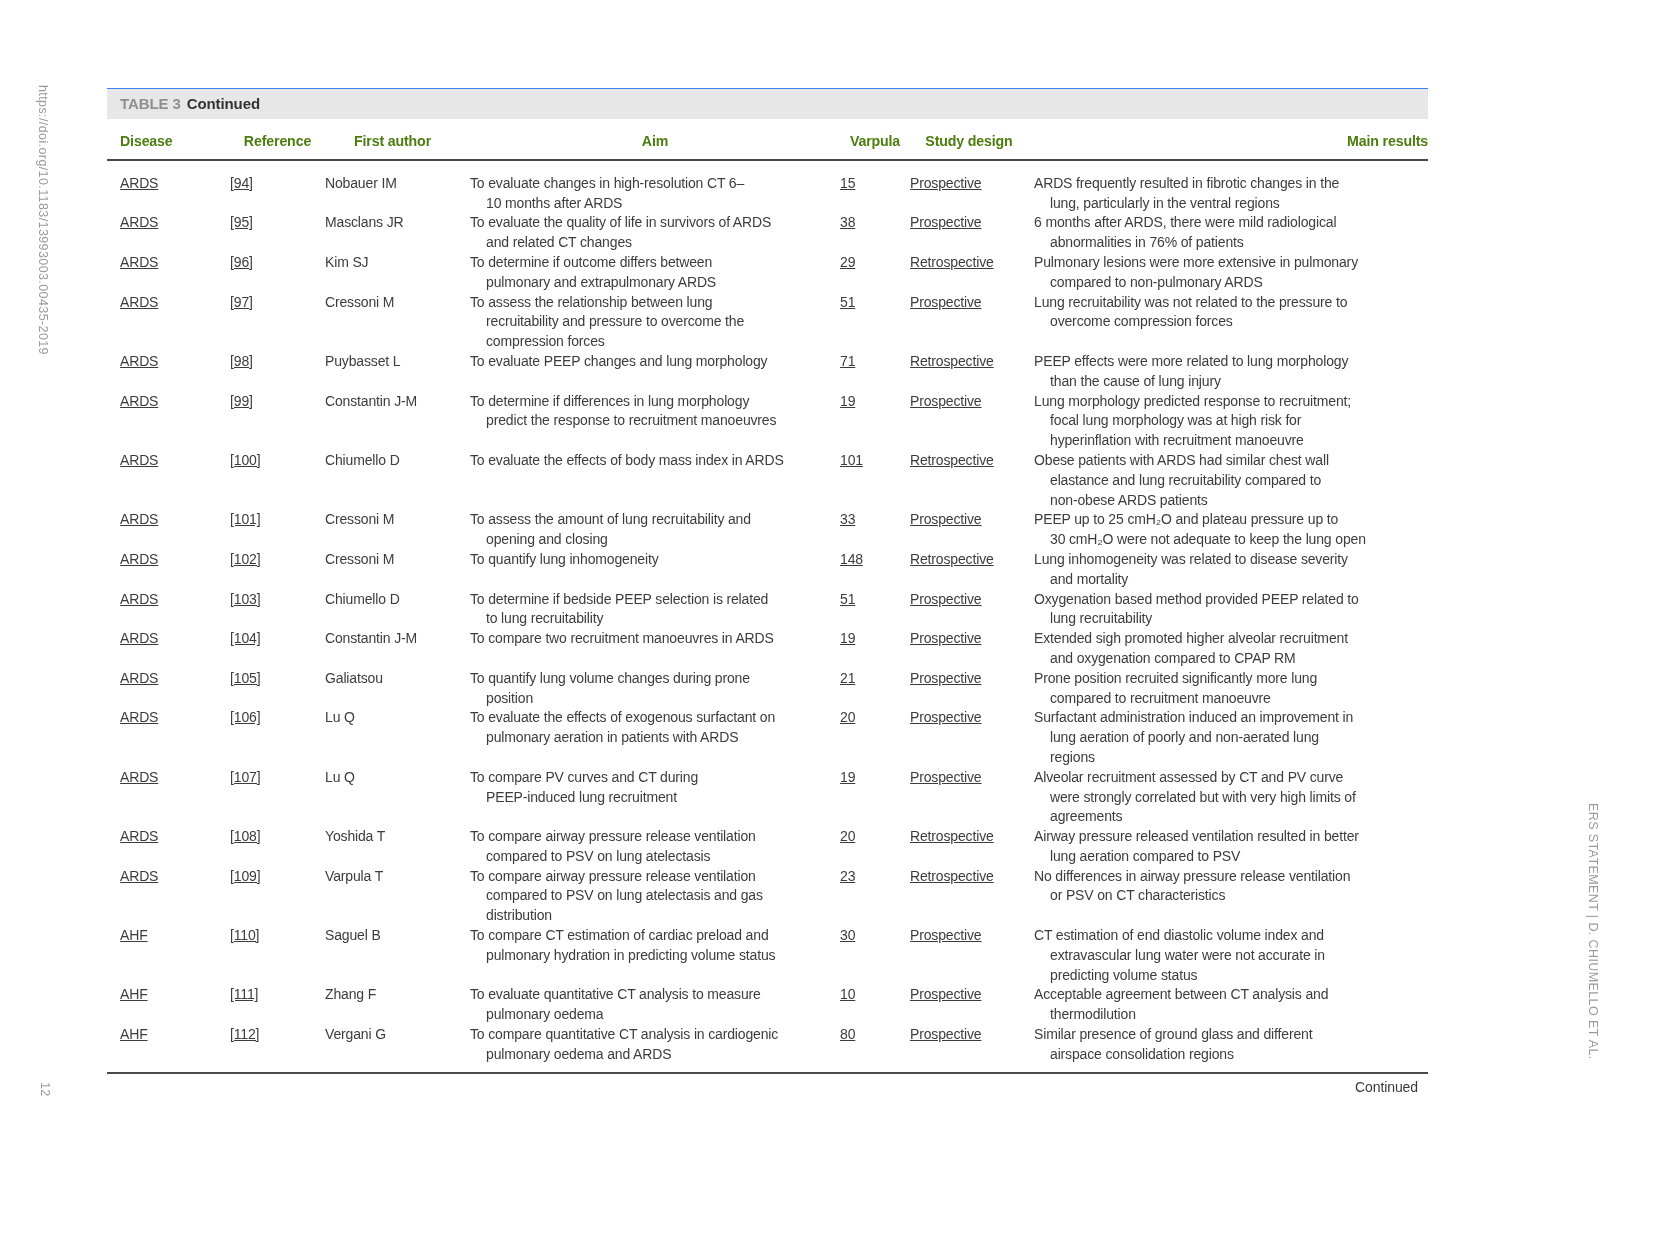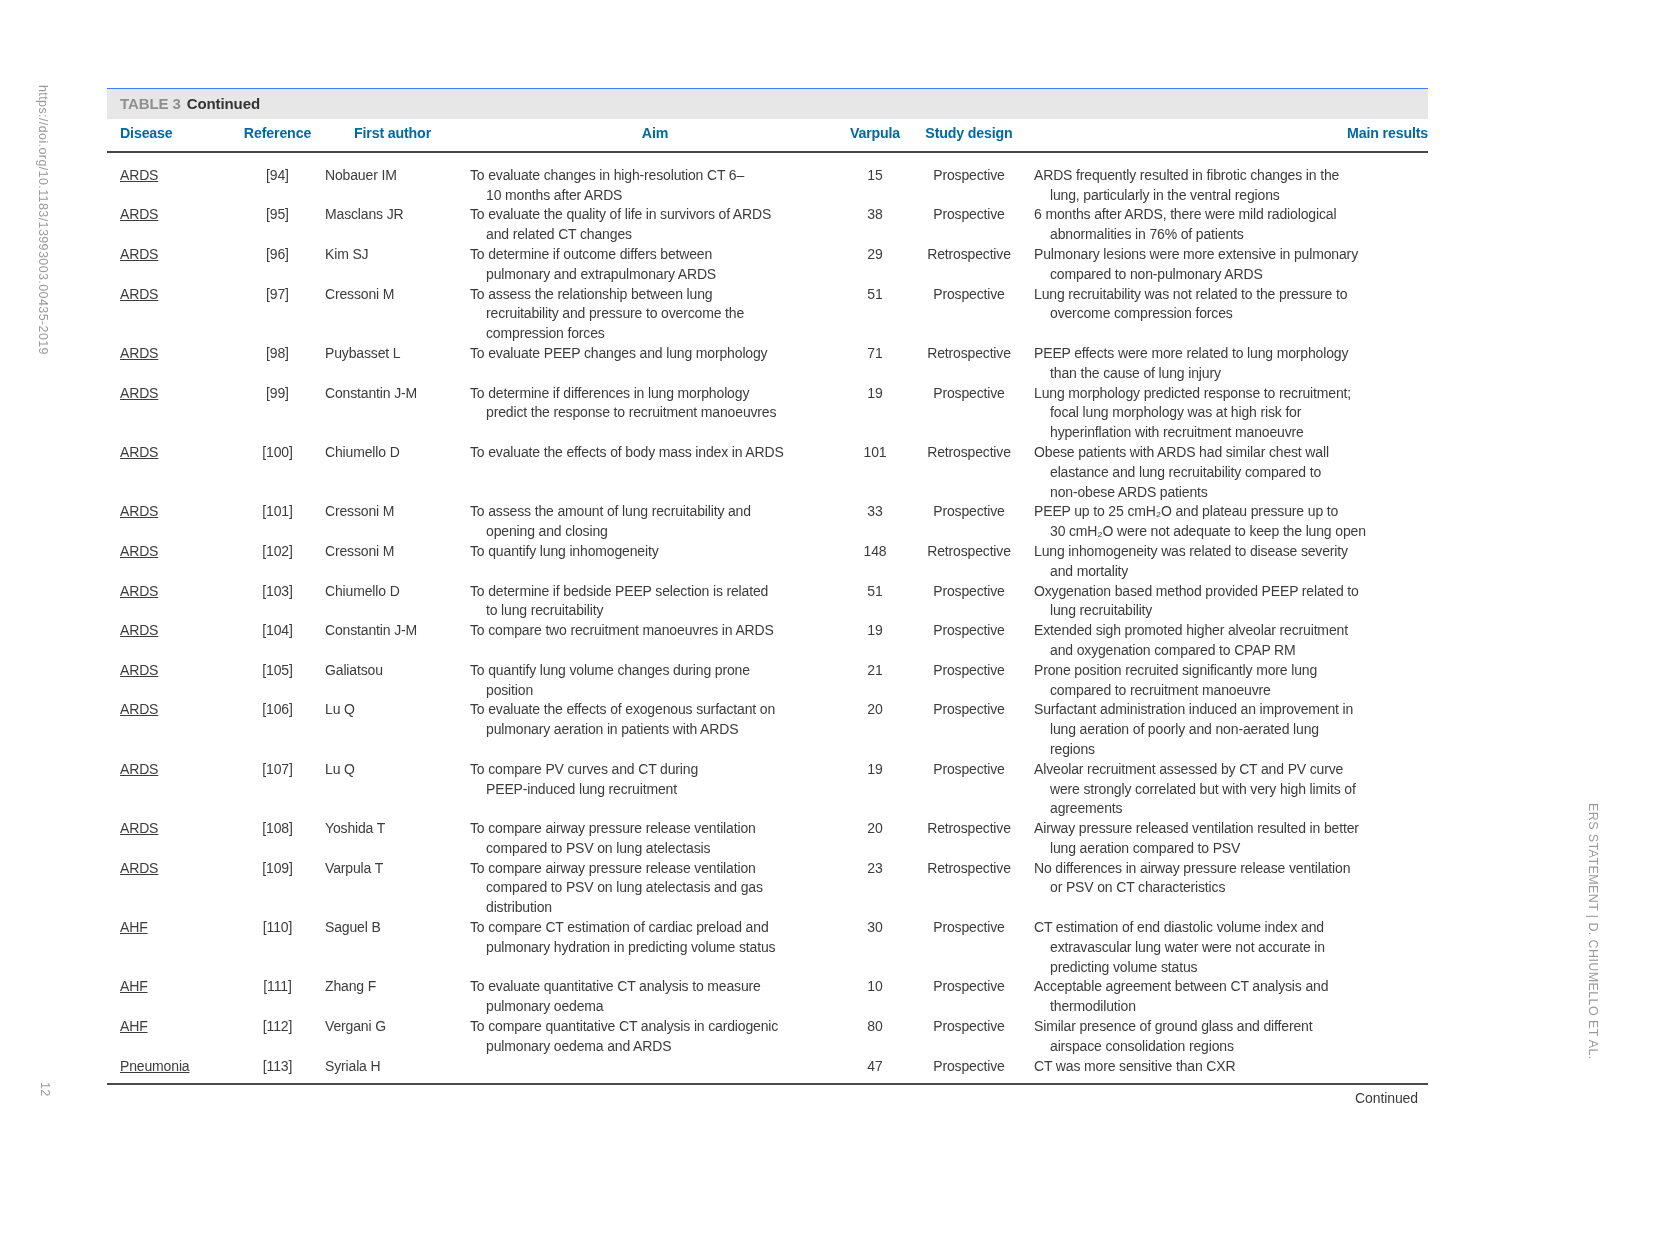--- a/index.html
+++ b/index.html
@@ -34,34 +34,34 @@
   }
   .title-label{color:#8f8f8f;}
   .title-suffix{color:#333333;margin-left:6px;}
 
   table{
     border-collapse:collapse;table-layout:fixed;width:1321px;
     font-size:14px;line-height:19.8px;letter-spacing:-0.15px;
     border-bottom:2px solid #4a4a4a;
   }
   thead th{
-    font-size:14.2px;font-weight:700;color:#0369a1;
-    padding:5px 0 7px 0;vertical-align:bottom;
+    font-size:14.2px;font-weight:700;color:#4d7c0f;
+    padding:13px 0 7px 0;vertical-align:bottom;
     border-bottom:2px solid #474747;
     text-align:center;white-space:nowrap;
   }
   th.c-disease{text-align:left;padding-left:13px;}
   th.c-aim{text-align:center;padding-left:10px;}
   th.c-results{text-align:right;padding-left:6px;}
 
   tbody td{vertical-align:top;padding:0;white-space:pre;}
   tbody tr:first-child td{padding-top:13px;}
   tbody tr:last-child td{padding-bottom:7px;}
   td.c-disease{padding-left:13px;text-decoration:underline;}
-  td.c-ref,td.c-subj,td.c-design{text-align:center;}
+  td.c-ref,td.c-subj,td.c-design{text-decoration:underline;}
   td.c-aim{padding-left:10px;}
   td.c-results{padding-left:6px;}
   .hang{padding-left:16px;text-indent:-16px;white-space:pre;}
 
   .continued-note{
     text-align:right;padding-right:10px;margin-top:5px;
     font-size:14px;color:#3a3a3a;letter-spacing:-0.1px;
   }
 </style>
 </head>
@@ -321,25 +321,16 @@
     <td class="c-ref">[112]</td>
     <td class="c-author">Vergani G</td>
     <td class="c-aim"><div class="hang">To compare quantitative CT analysis in cardiogenic
 pulmonary oedema and ARDS</div></td>
     <td class="c-subj">80</td>
     <td class="c-design">Prospective</td>
     <td class="c-results"><div class="hang">Similar presence of ground glass and different
 airspace consolidation regions</div></td>
   </tr>
 
-  <tr>
-    <td class="c-disease">Pneumonia</td>
-    <td class="c-ref">[113]</td>
-    <td class="c-author">Syriala H</td>
-    <td class="c-aim"><div class="hang"></div></td>
-    <td class="c-subj">47</td>
-    <td class="c-design">Prospective</td>
-    <td class="c-results"><div class="hang">CT was more sensitive than CXR</div></td>
-  </tr>
 </tbody>
   </table>
   <div class="continued-note">Continued</div>
 </div>
 
 </body></html>

